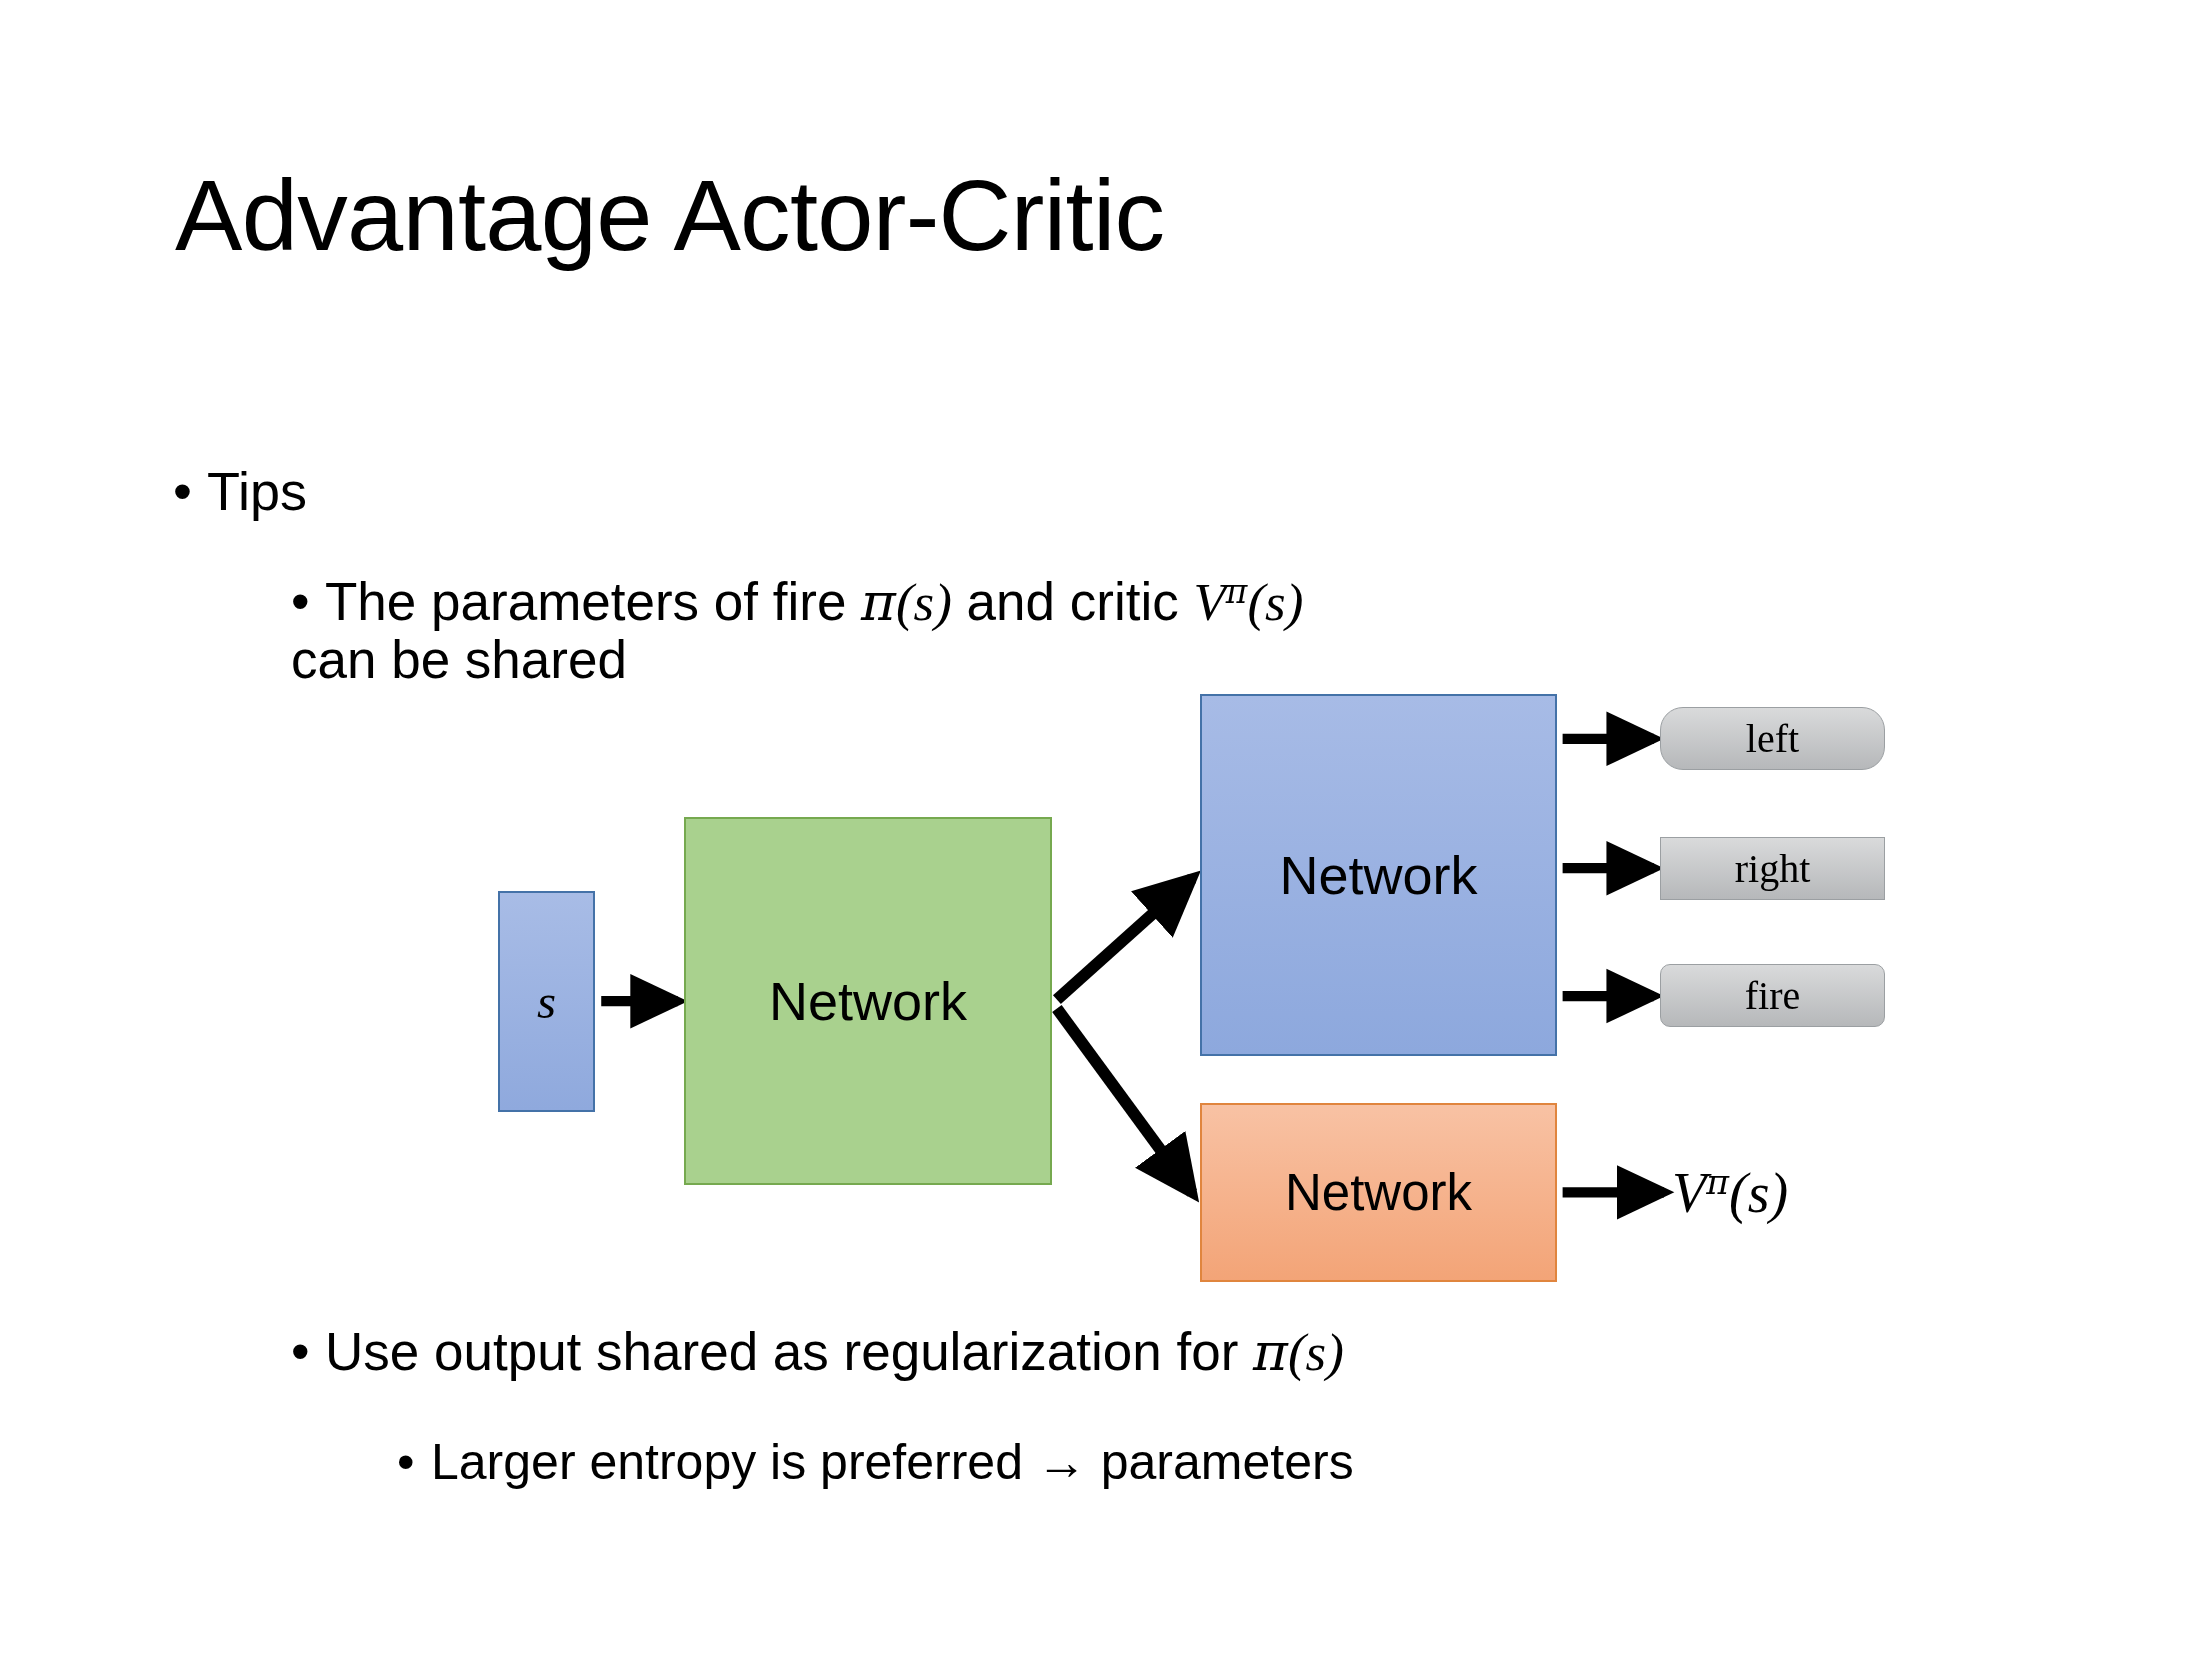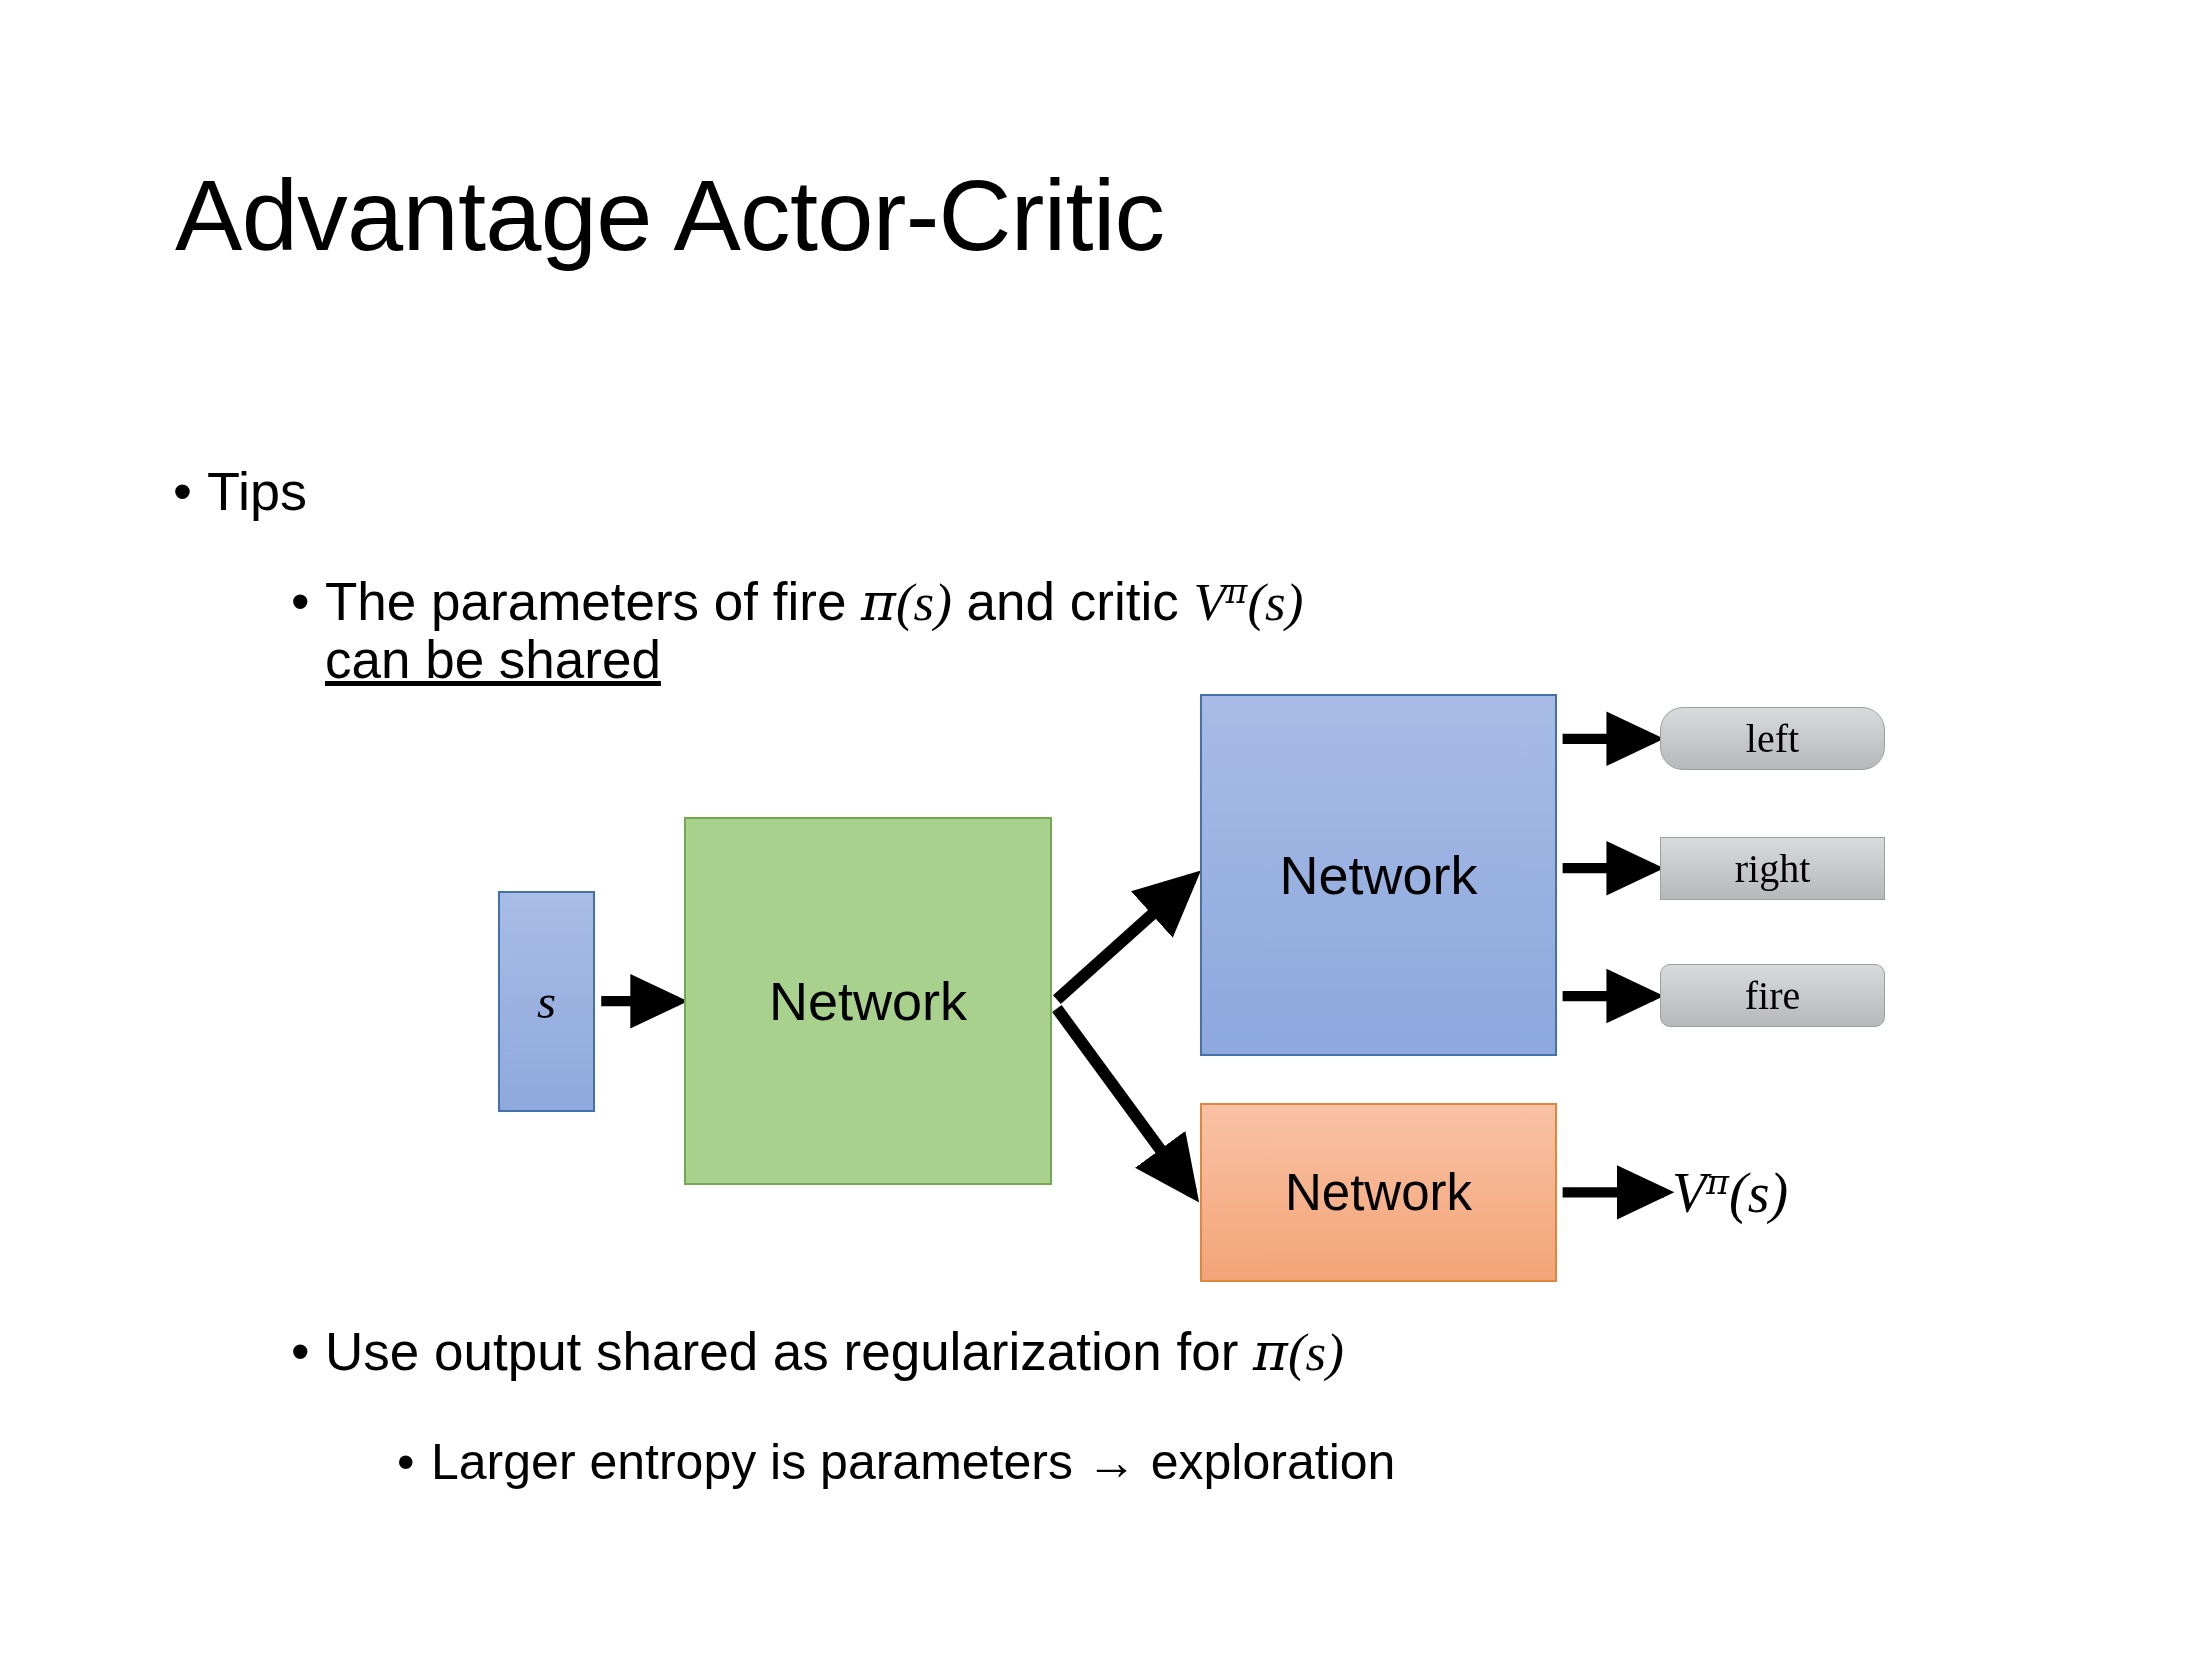--- a/index.html
+++ b/index.html
@@ -164,29 +164,29 @@
 
 <div id="slide">
 
   <div id="slide-title">Advantage Actor-Critic</div>
 
   <div class="bullet bullet-l1" id="bullet-tips">
     <span class="dot">•</span><span>Tips</span>
   </div>
 
   <div class="bullet bullet-l2" id="bullet-params">
-    <span class="dot">•</span><span>The parameters of fire </span><span class="greek">π</span><span class="mathitalic">(s)</span><span>  and critic </span><span class="mathitalic">V</span><sup class="piexp">π</sup><span class="mathitalic">(s)</span><br><span style="display:inline-block;margin-left:34px;text-decoration:underline;">can be shared</span>
+    <span class="dot">•</span><span>The parameters of fire </span><span class="greek">π</span><span class="mathitalic">(s)</span><span>  and critic </span><span class="mathitalic">V</span><sup class="piexp">π</sup><span class="mathitalic">(s)</span><br><span style="display:inline-block;">can be shared</span>
   </div>
 
   <div class="bullet bullet-l2" id="bullet-entropy">
     <span class="dot">•</span><span>Use output shared as regularization for </span><span class="greek">π</span><span class="mathitalic">(s)</span>
   </div>
 
   <div class="bullet bullet-l3" id="bullet-larger">
-    <span class="dot">•</span><span>Larger entropy is parameters → exploration</span>
+    <span class="dot">•</span><span>Larger entropy is preferred → parameters</span>
   </div>
 
   <div id="diagram">
 
     <svg class="arrows" viewBox="0 0 3000 2250">
       <defs>
         <marker id="ah" markerWidth="6" markerHeight="6" refX="4.6" refY="3" orient="auto" markerUnits="strokeWidth">
           <path d="M0,0.35 L5.6,3 L0,5.65 Z" fill="#000000"></path>
         </marker>
       </defs>

